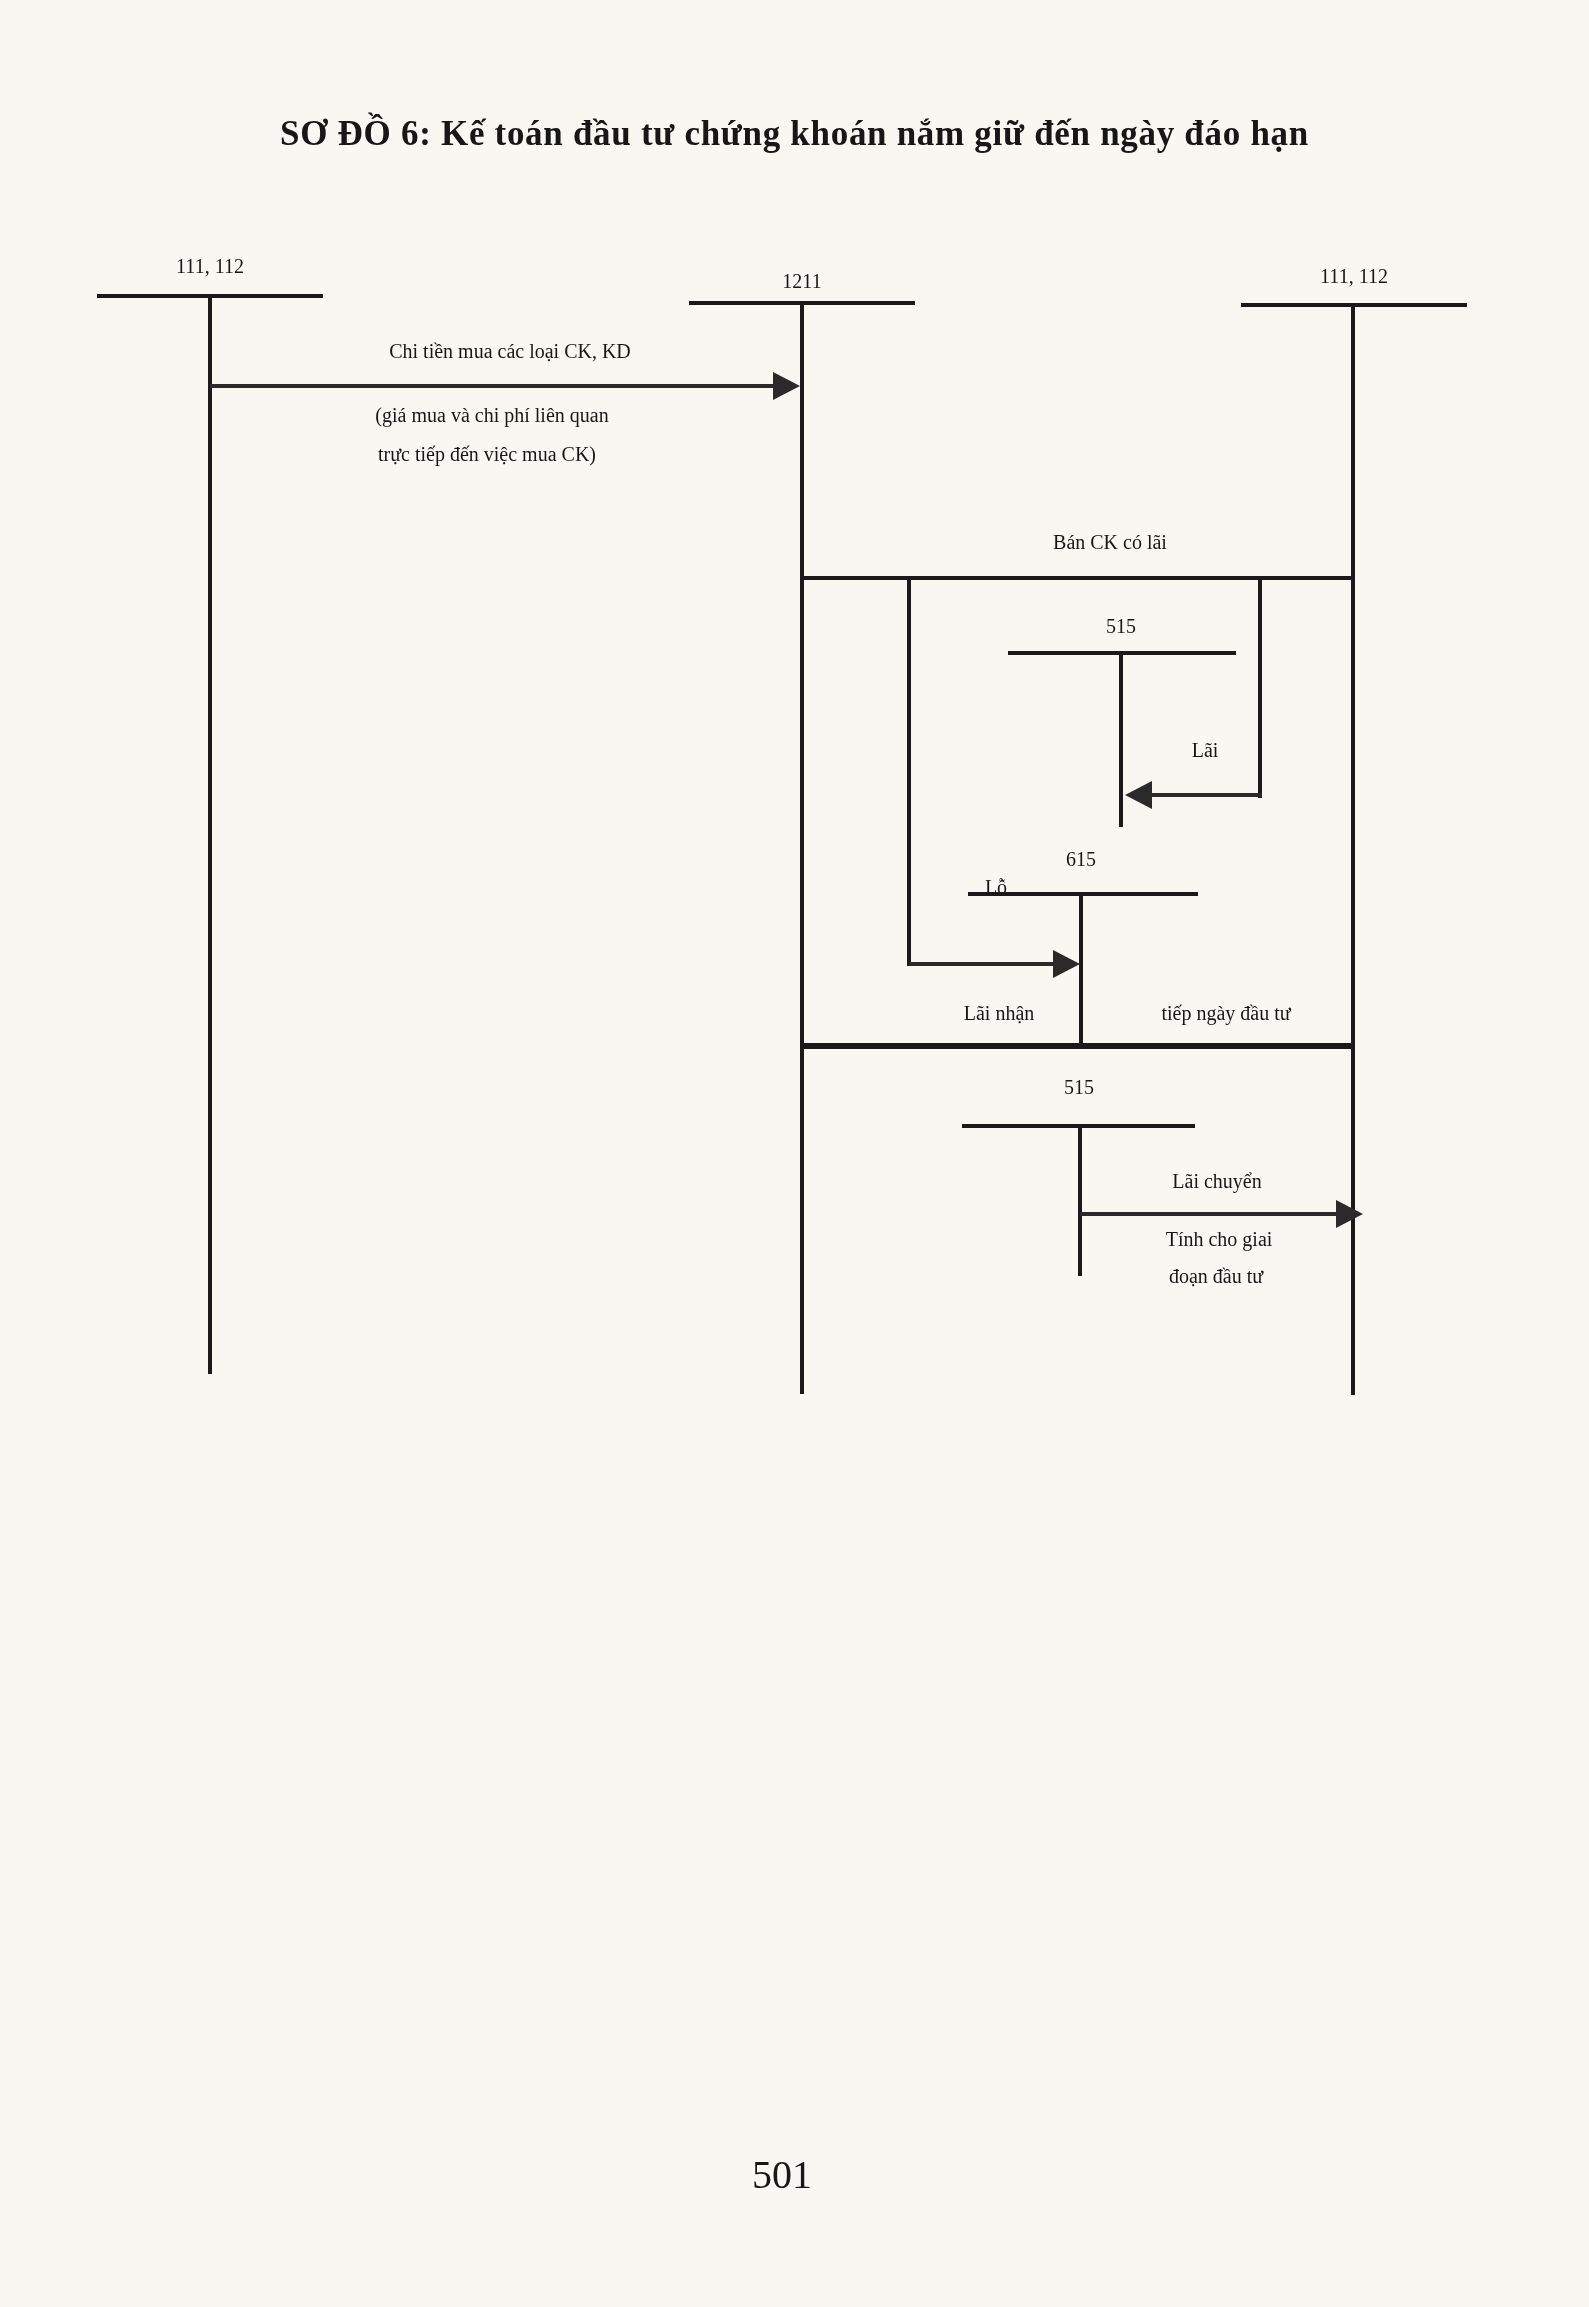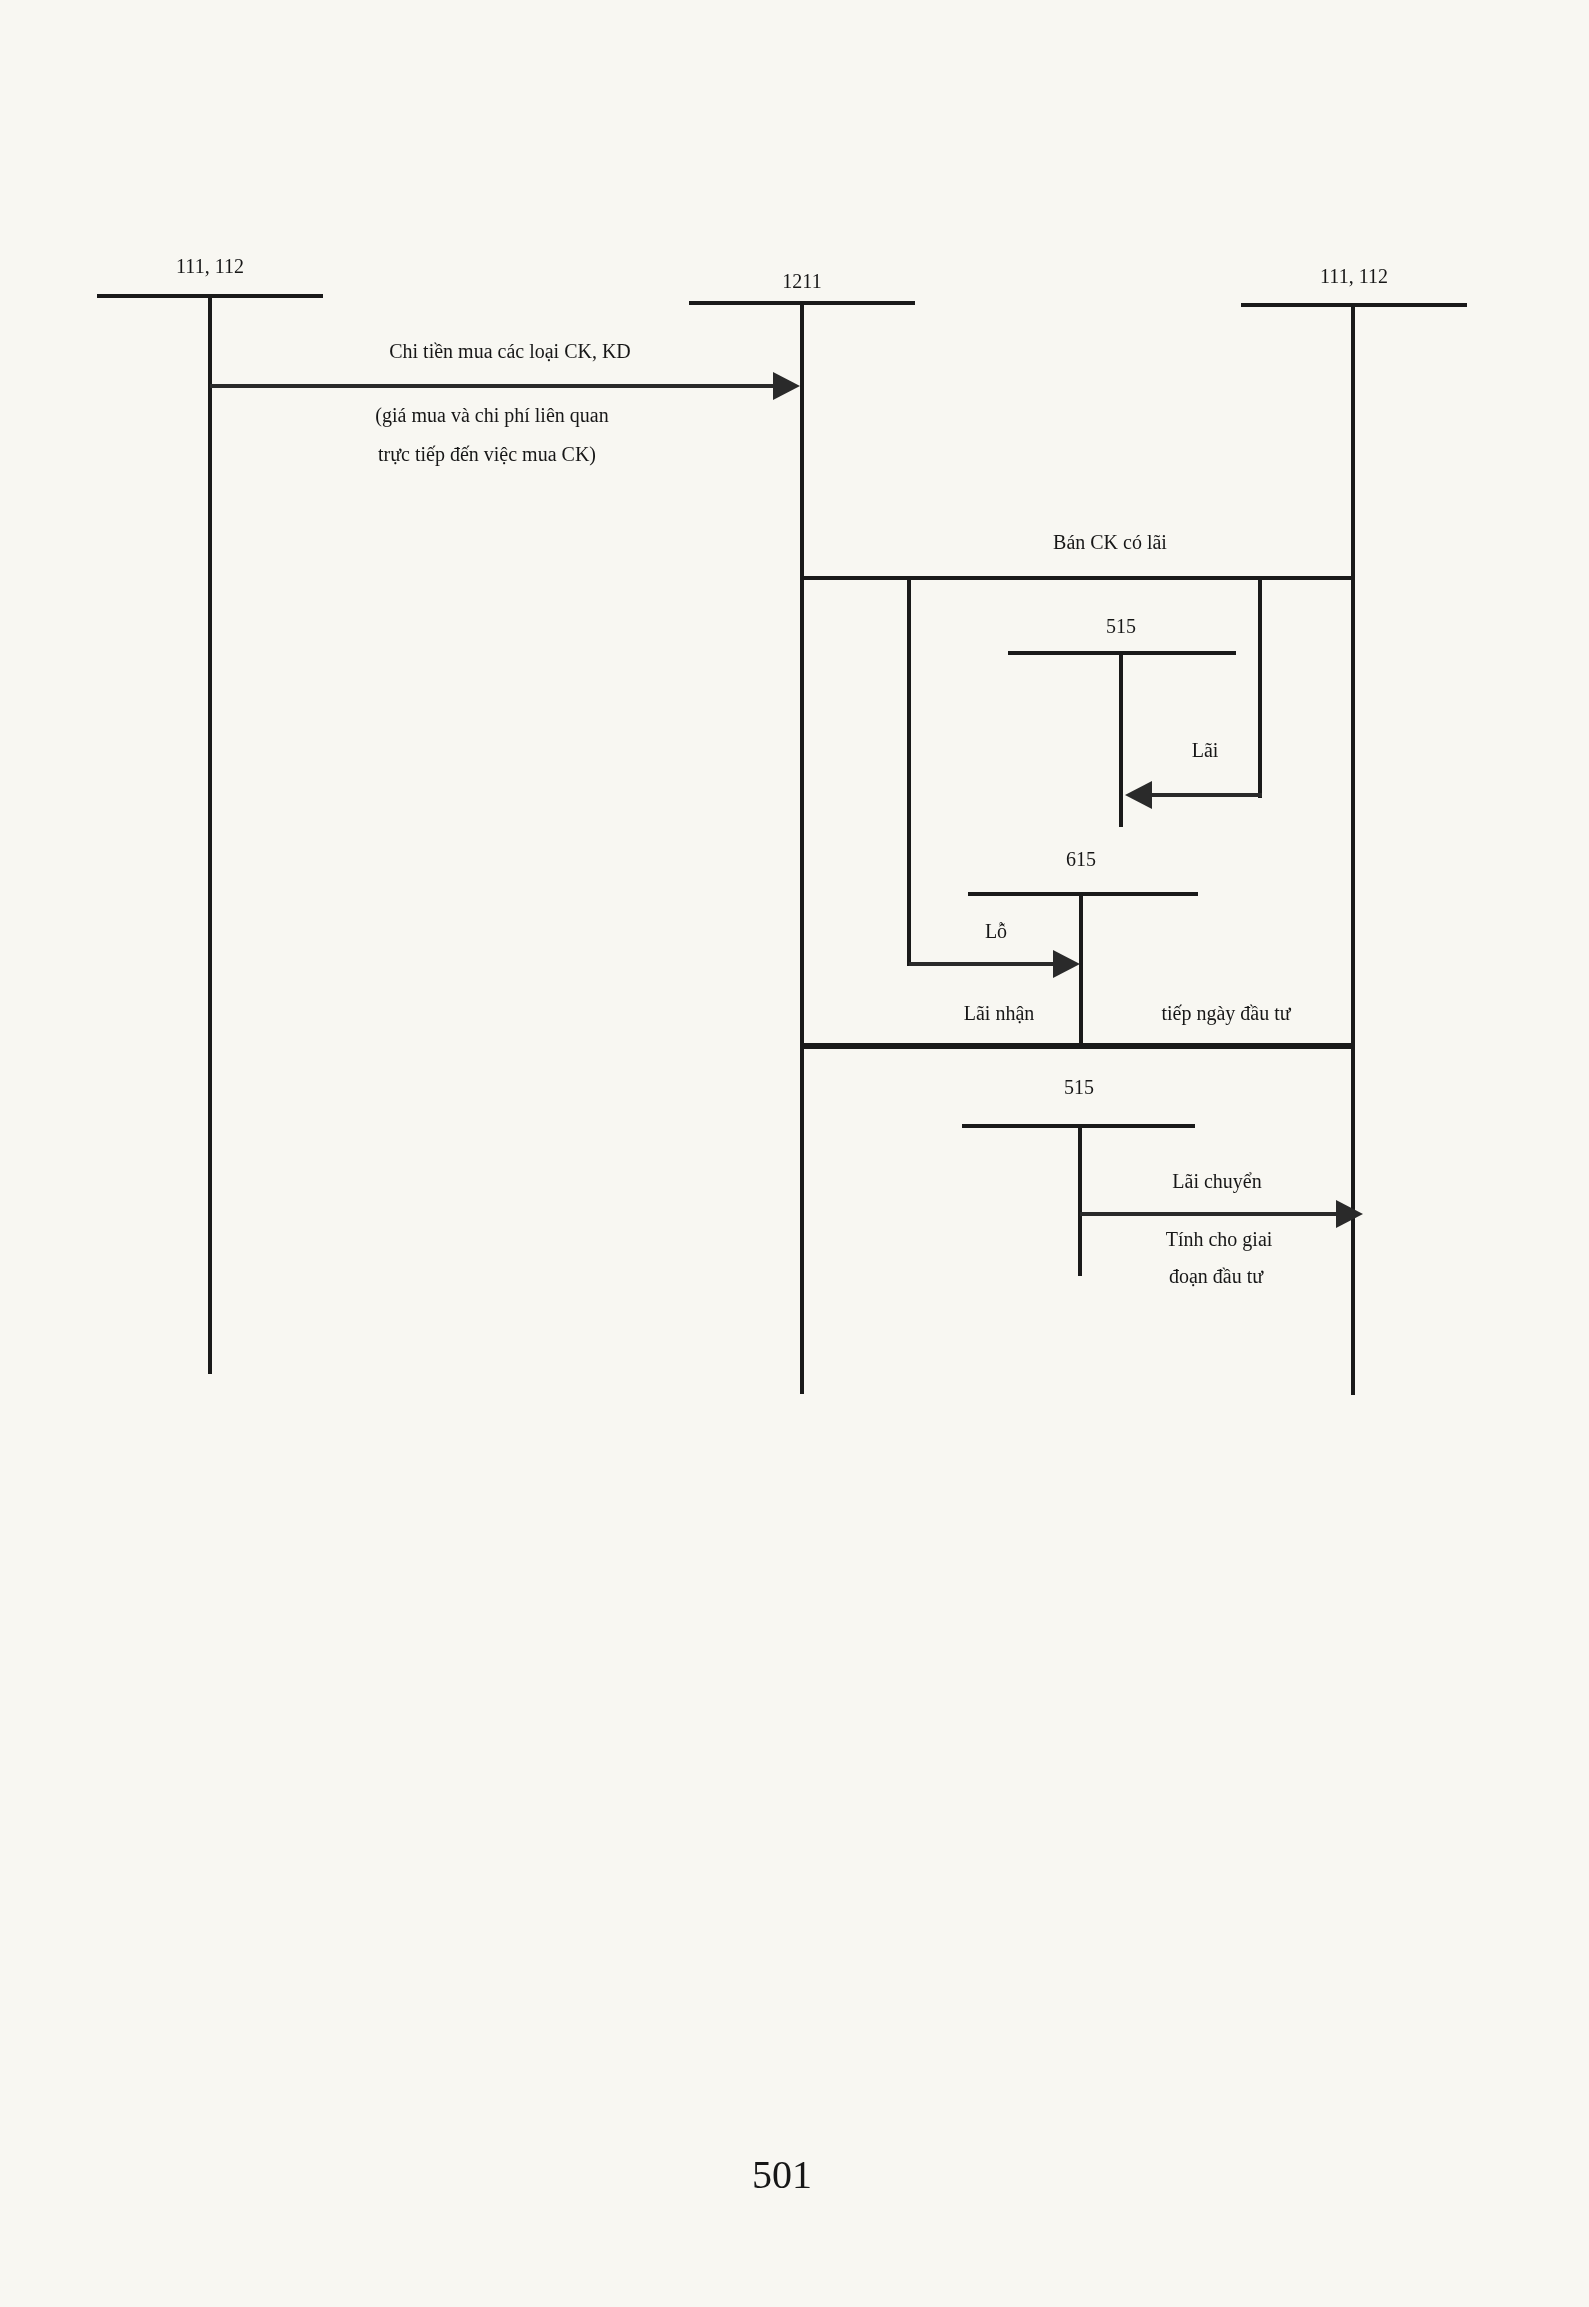--- a/index.html
+++ b/index.html
@@ -47,20 +47,21 @@
     position:absolute;
     transform:translateX(-50%);
     font-size:40px;
   }
 </style>
 </head>
 <body>
 
 <div class="page">
 
+  <div class="title">SƠ ĐỒ 6: Kế toán đầu tư chứng khoán nắm giữ đến ngày đáo hạn</div>
 
   <div class="lbl" style="left:210px;top:255px;">111, 112</div>
   <div class="hl" style="left:97px;top:294px;width:226px;"></div>
   <div class="vl" style="left:208px;top:294px;height:1080px;"></div>
 
   <div class="lbl" style="left:802px;top:270px;">1211</div>
   <div class="hl" style="left:689px;top:301px;width:226px;"></div>
   <div class="vl" style="left:800px;top:301px;height:1093px;"></div>
 
   <div class="lbl" style="left:1354px;top:265px;">111, 112</div>
@@ -86,21 +87,21 @@
   <div class="vl" style="left:1119px;top:651px;height:176px;"></div>
   <div class="lbl" style="left:1205px;top:739px;">Lãi</div>
   <div>
     <div class="shaft" style="left:1146px;top:793px;width:116px;"></div>
     <div class="head-left" style="left:1125px;top:781px;"></div>
   </div>
 
   <div class="lbl" style="left:1081px;top:848px;">615</div>
   <div class="hl" style="left:968px;top:892px;width:230px;"></div>
   <div class="vl" style="left:1079px;top:892px;height:154px;"></div>
-  <div class="lbl" style="left:996px;top:920px;">Lỗ</div>
+  <div class="lbl" style="left:996px;top:876px;">Lỗ</div>
   <div>
     <div class="shaft" style="left:909px;top:962px;width:147px;"></div>
     <div class="head-right" style="left:1053px;top:950px;"></div>
   </div>
 
   <div class="lbl" style="left:999px;top:1002px;text-align:right;">Lãi nhận</div>
   <div class="lbl" style="left:1226px;top:1002px;">tiếp ngày đầu tư</div>
   <div class="hl" style="left:800px;top:1043px;width:555px;height:5.6px;"></div>
 
   <div class="lbl" style="left:1079px;top:1076px;">515</div>

